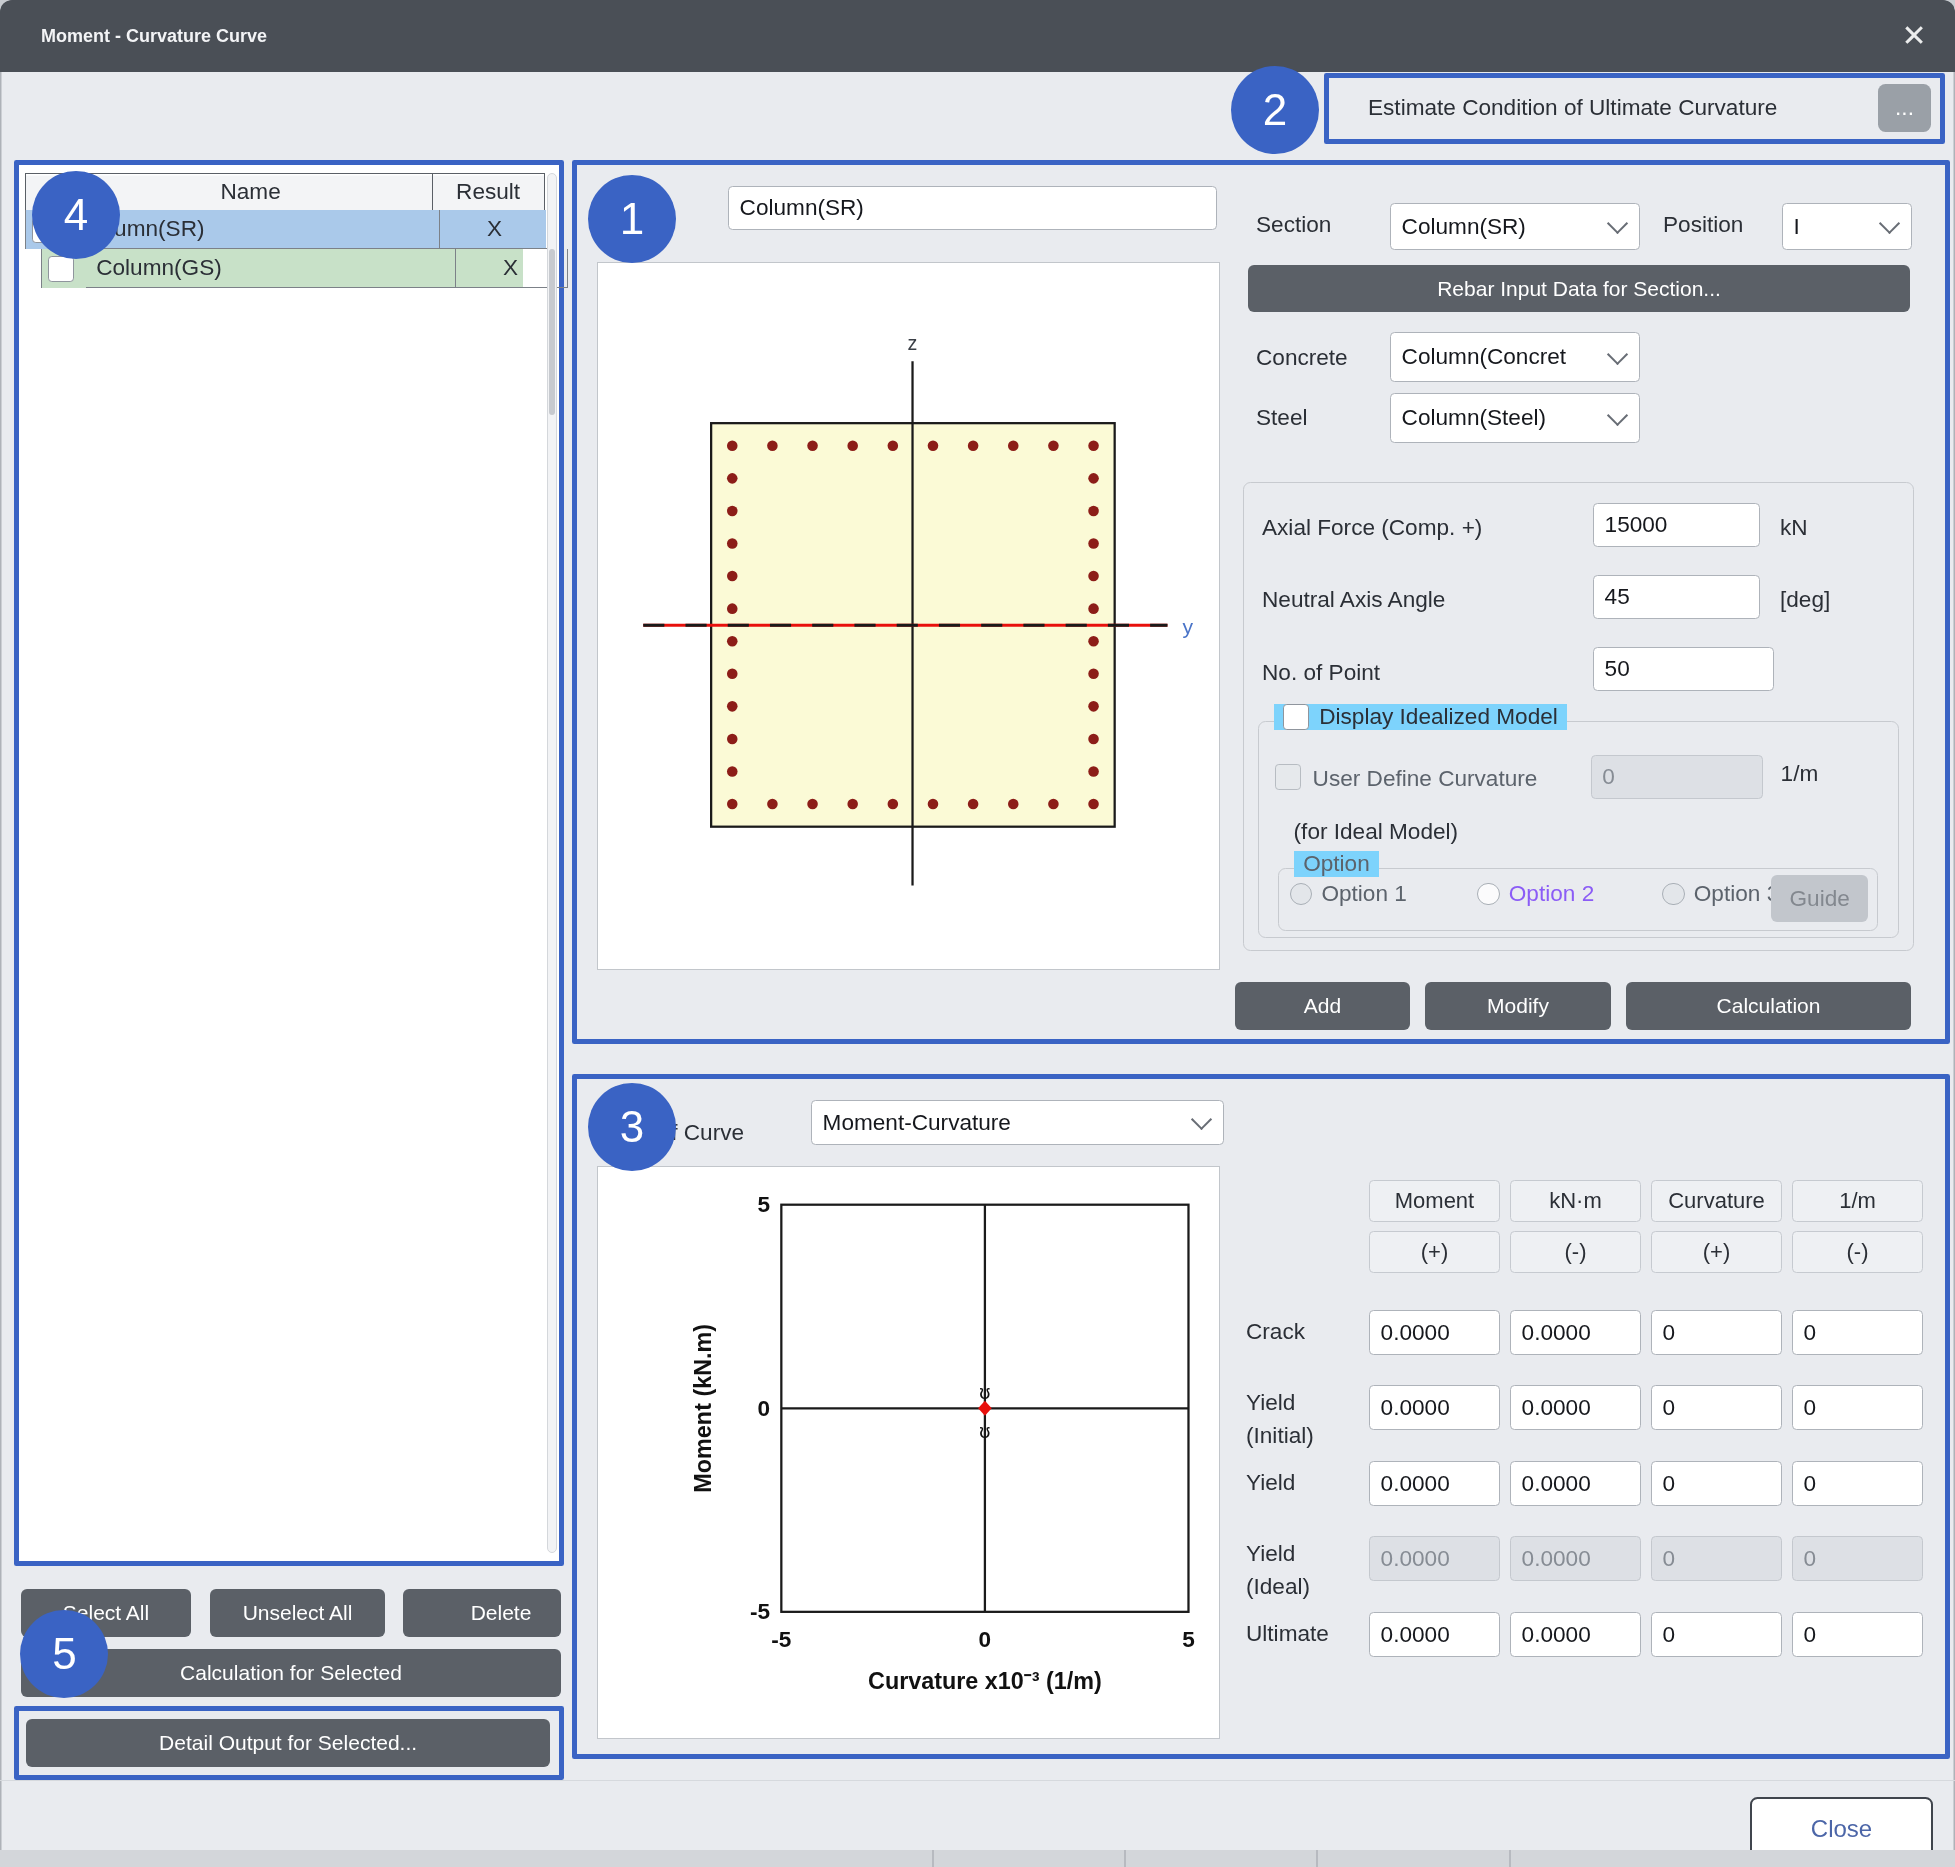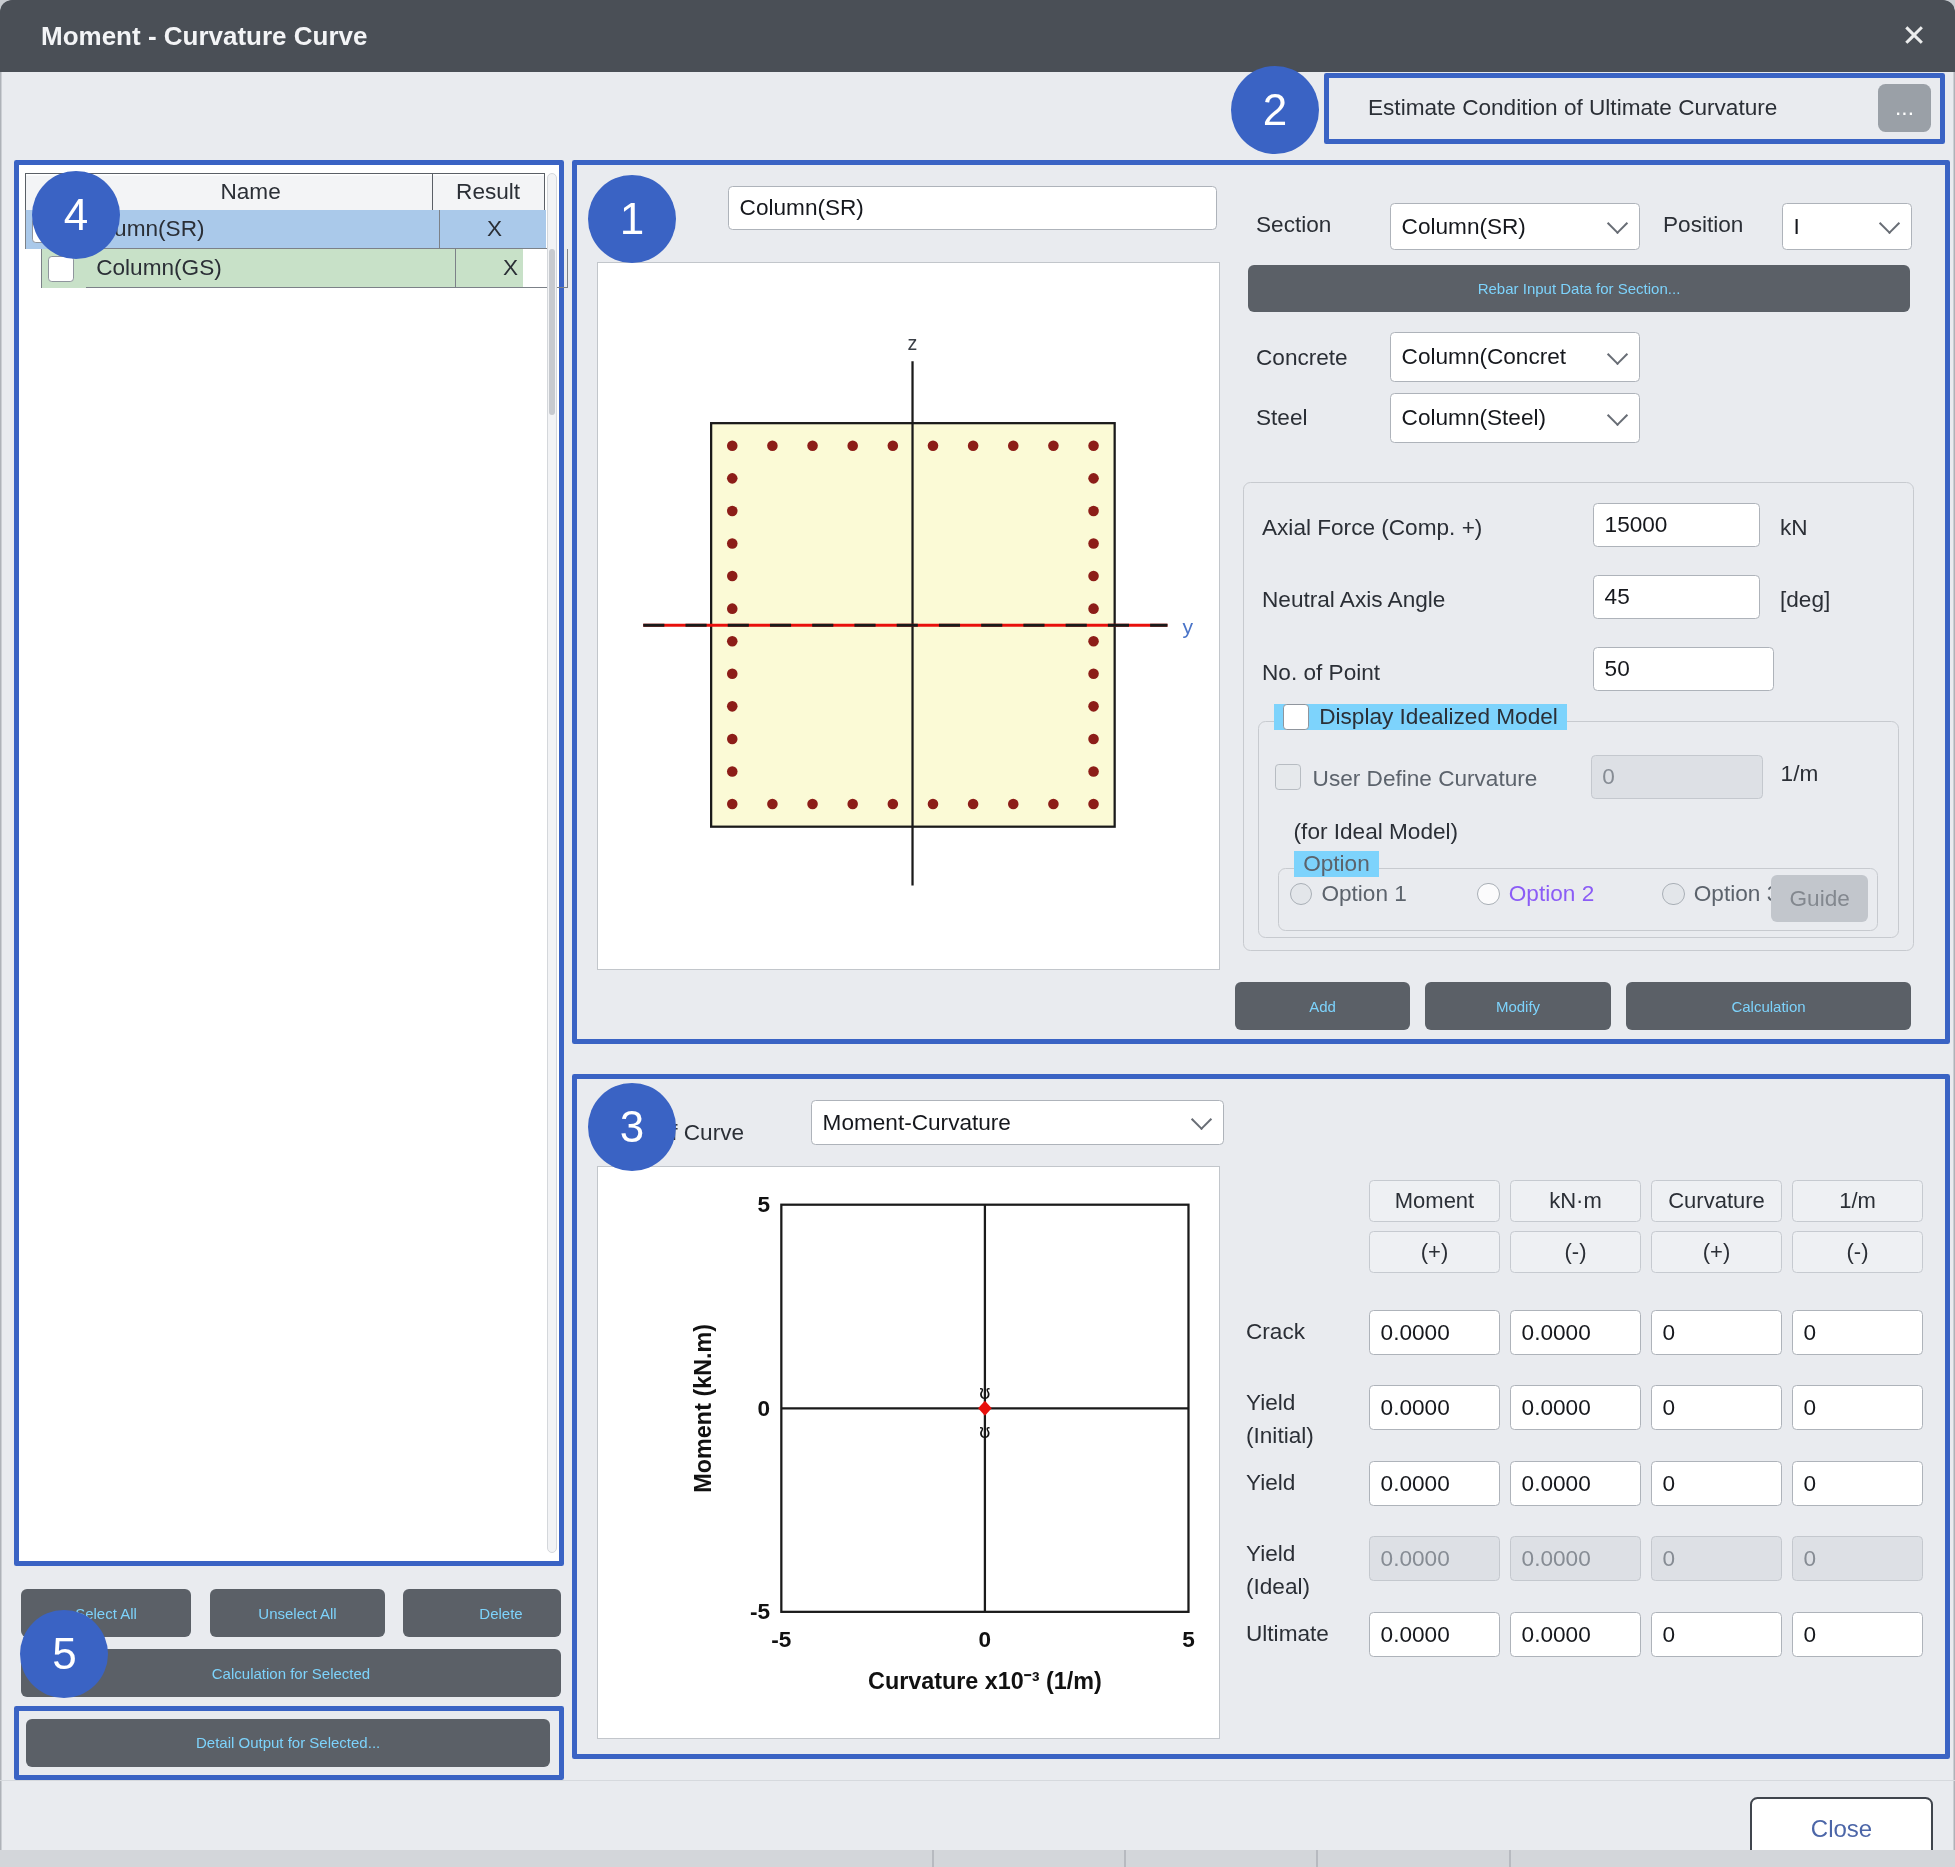--- a/index.html
+++ b/index.html
@@ -2,37 +2,37 @@
 <html style="font-size:12px"><head>
 <meta charset="utf-8">
 <style>
   html,body{margin:0;padding:0;background:#c9ccd1;}
   #app{position:relative;width:1955px;height:1867px;background:#e9ebef;
        font-family:"Liberation Sans",sans-serif;color:#2b2f36;overflow:hidden;
        border-radius:12px 12px 0 0;box-shadow:0 0 0 1.5px #aeb2b8 inset;}
   .abs{position:absolute;box-sizing:border-box;}
   
   .titlebar{left:0;top:0;width:1955px;height:72px;background:#4a4f56;border-radius:10.6px 10.6px 0 0;}
-  .title-text{left:41px;top:0;height:72px;line-height:72px;font-size:26px;font-weight:600;color:#f3f4f6;}
+  .title-text{left:41px;top:0;height:72px;line-height:72px;font-size:18px;font-weight:600;color:#f3f4f6;}
   .close-x{left:1884px;top:0;width:60px;height:72px;line-height:72px;text-align:center;font-size:30px;color:#eceded;cursor:pointer;}
   
   .outline{border:5.3px solid #3a63c4;border-radius:2.3px;}
   .numcircle{width:88px;height:88px;border-radius:50%;background:#3a63c4;color:#fff;
              display:flex;align-items:center;justify-content:center;font-size:44px;z-index:30;}
   
   .lbl{font-size:22.6px;color:#2b2f36;white-space:nowrap;}
   .tin{background:#fff;border:1.5px solid #aeb3ba;border-radius:4.5px;font-size:22.6px;color:#16181d;
        padding:0 10.6px;font-family:"Liberation Sans",sans-serif;box-sizing:border-box;}
   .tin.dis{background:#dde0e5;border-color:#c4c8ce;color:#868c94;}
   .select{background:#fff;border:1.5px solid #aeb3ba;border-radius:4.5px;display:flex;align-items:center;
           padding:0 10.6px;font-size:22.6px;color:#16181d;cursor:pointer;}
   .select .val{flex:1;overflow:hidden;white-space:nowrap;}
   .chev{width:13px;height:13px;border-right:2.3px solid #686d75;border-bottom:2.3px solid #686d75;
         transform:rotate(45deg);margin:-6px 3px 0 3px;flex:none;}
-  .darkbtn{background:#5b6067;color:#7dd3fc;border:none;border-radius:6px;font-size:15px;
+  .darkbtn{background:#5b6067;color:#ffffff;border:none;border-radius:6px;font-size:21px;
            display:flex;align-items:center;justify-content:center;cursor:pointer;
            font-family:"Liberation Sans",sans-serif;}
   .graybtn{background:#c2c6cc;color:#83888f;border:none;border-radius:6px;font-size:22.6px;
            display:flex;align-items:center;justify-content:center;}
   .groupbox{border:1.5px solid #c7cacf;border-radius:7.5px;}
   .legend{position:absolute;top:-18px;left:15px;background:#7dd3fc;padding:0 9px;display:flex;align-items:center;gap:10.6px;font-size:22.6px;}
   .cb{width:26px;height:26px;background:#fff;border:1.5px solid #8f959d;border-radius:3.8px;box-sizing:border-box;flex:none;}
   .cb.dis{background:#e6e9ec;border-color:#b7bcc2;}
   .radio{width:22.6px;height:22.6px;border-radius:50%;background:#e3e6ea;border:1.5px solid #a9afb6;box-sizing:border-box;flex:none;}
   .chip{background:#eef0f3;border:1.5px solid #c6cad0;border-radius:4.5px;display:flex;align-items:center;

